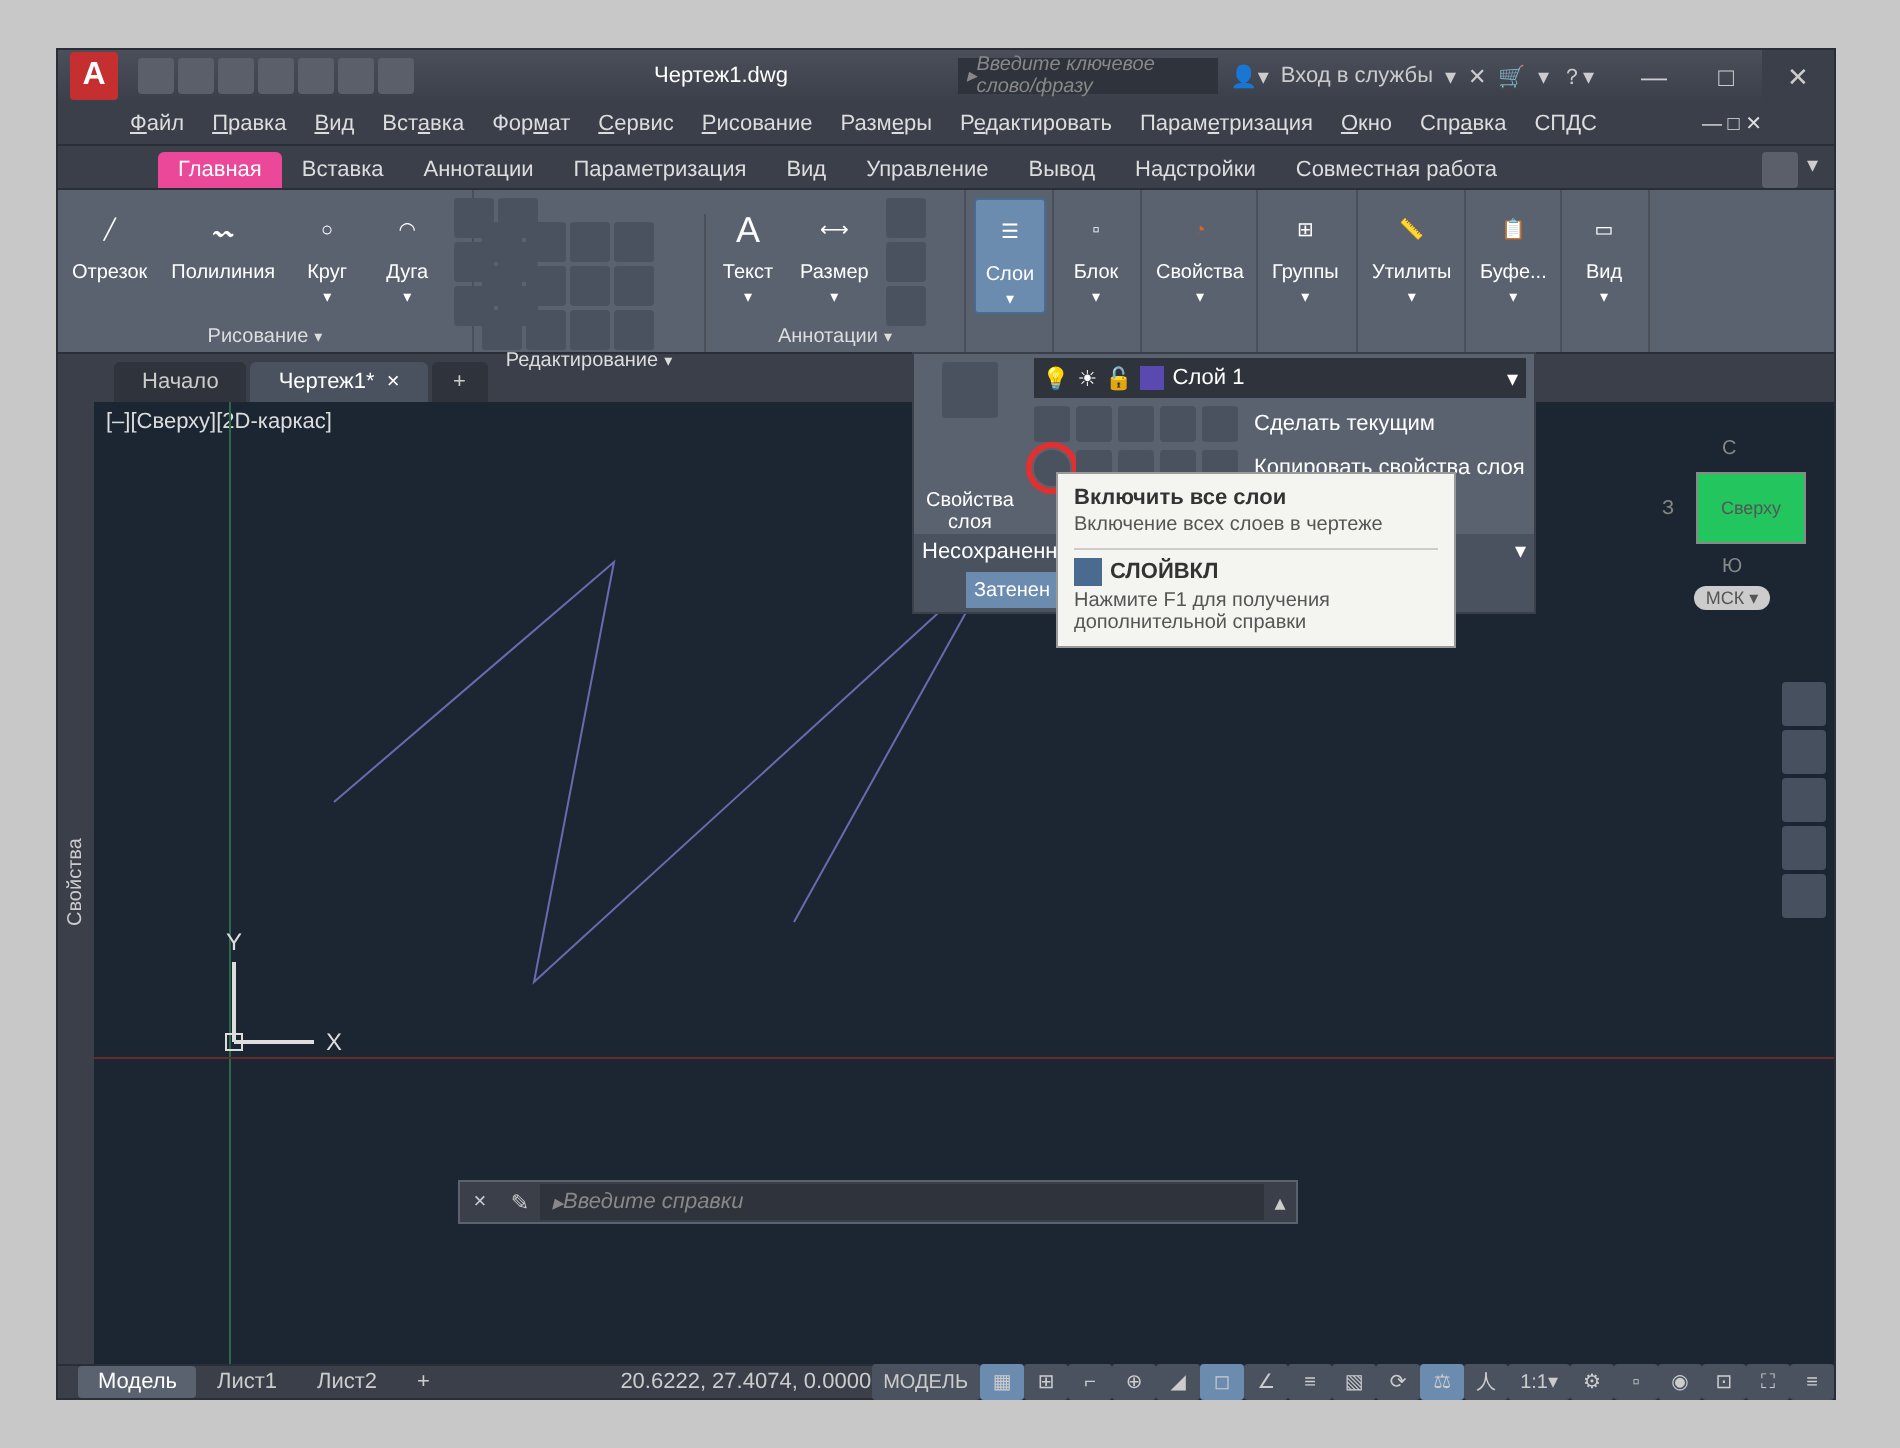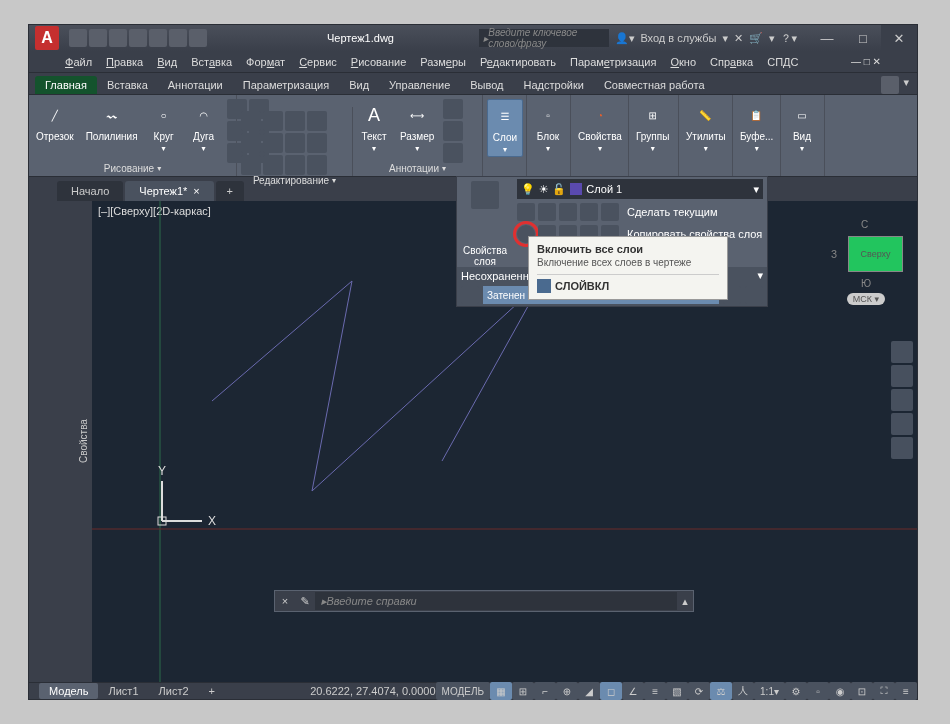--- a/index.html
+++ b/index.html
@@ -13,35 +13,35 @@
 .search-box { margin-left: auto; width: 130px; height: 18px; background: #2e333c; color: #888; font-size: 10px; font-style: italic; padding: 0 4px; display: flex; align-items: center; }
 .titlebar-right { display: flex; align-items: center; gap: 6px; margin-left: 6px; color: #ccc; font-size: 11px; }
 .win-controls { display: flex; margin-left: 12px; }
 .win-btn { width: 36px; height: 26px; display: flex; align-items: center; justify-content: center; color: #ccc; font-size: 13px; }
 .win-btn.close { background: #3a3f4a; }
 .menubar { height: 22px; background: #3a3f4a; border-bottom: 1px solid #2a2e36; display: flex; align-items: center; padding: 0 30px 0 30px; gap: 2px; font-size: 11px; color: #ddd; }
 .menubar span { padding: 2px 6px; cursor: pointer; }
 .menubar span u { text-decoration: underline; }
 .ribbon-tabs { height: 22px; background: #3a3f4a; display: flex; align-items: flex-end; padding-left: 6px; font-size: 11px; color: #ddd; border-bottom: 1px solid #2a2e36; }
 .ribbon-tab { padding: 3px 10px; cursor: pointer; }
-.ribbon-tab.active { background: #14532d; border-radius: 3px 3px 0 0; color: #fff; }
+.ribbon-tab.active { background: #ec4899; border-radius: 3px 3px 0 0; color: #fff; margin-left: 44px; }
 .ribbon-icon-right { margin-left: auto; margin-right: 8px; display: flex; gap: 4px; }
 .ribbon { height: 82px; background: #5a6270; display: flex; border-bottom: 1px solid #2a2e36; }
 .panel { border-right: 1px solid #4a4f5a; display: flex; flex-direction: column; padding: 2px 4px; position: relative; }
 .panel-body { flex: 1; display: flex; align-items: flex-start; gap: 6px; padding-top: 2px; }
 .panel-title { height: 16px; font-size: 10px; color: #ddd; text-align: center; display: flex; align-items: center; justify-content: center; gap: 3px; }
 .big-btn { display: flex; flex-direction: column; align-items: center; gap: 2px; color: #fff; font-size: 10px; cursor: pointer; padding: 2px 3px; }
 .big-btn .icon { width: 28px; height: 28px; display: flex; align-items: center; justify-content: center; }
 .big-btn.highlighted { background: #6b8baf; border: 1px solid #4a6a8f; border-radius: 2px; }
 .small-grid { display: grid; grid-template-columns: repeat(4, 20px); gap: 2px; }
 .small-btn { width: 20px; height: 20px; background: #4a525f; border-radius: 2px; }
 .filetabs { height: 24px; background: #3a3f4a; display: flex; align-items: flex-end; padding-left: 28px; font-size: 11px; color: #ccc; }
 .filetab { padding: 4px 14px; background: #2e333c; margin-right: 2px; border-radius: 3px 3px 0 0; display: flex; align-items: center; gap: 6px; }
 .filetab.active { background: #4a525f; color: #fff; }
-.canvas-area { flex: 1; position: relative; background: #1c2633; overflow: hidden; margin-left: 45px; }
+.canvas-area { flex: 1; position: relative; background: #1c2633; overflow: hidden; }
 .side-label { position: absolute; left: 0; top: 0; bottom: 0; width: 18px; background: #3a3f4a; color: #ccc; font-size: 10px; display: flex; align-items: center; justify-content: center; writing-mode: vertical-rl; transform: rotate(180deg); }
 .viewport-label { position: absolute; left: 24px; top: 4px; color: #ddd; font-size: 11px; }
 svg.drawing { position: absolute; left: 18px; top: 0; width: calc(100% - 18px); height: 100%; }
 .viewcube { position: absolute; right: 16px; top: 18px; width: 70px; height: 100px; display: flex; flex-direction: column; align-items: center; color: #888; font-size: 10px; }
 .viewcube .cube { width: 55px; height: 36px; background: #22c55e; border: 1px solid #888; display: flex; align-items: center; justify-content: center; font-size: 9px; color: #555; }
 .nav-bar { position: absolute; right: 4px; top: 140px; width: 22px; display: flex; flex-direction: column; gap: 2px; }
 .nav-btn { width: 22px; height: 22px; background: rgba(90,98,112,0.7); border-radius: 2px; }
 .cmdline { position: absolute; bottom: 70px; left: 200px; width: 420px; height: 22px; background: #3a3f4a; display: flex; align-items: center; font-size: 11px; border: 1px solid #5a6270; }
 .cmdline .cmd-x { width: 20px; text-align: center; color: #ccc; }
 .cmdline .cmd-gear { width: 20px; text-align: center; color: #ccc; }
@@ -419,13 +419,14 @@
 </div>
 
 <div class="tooltip">
   <div class="tt-title">Включить все слои</div>
   <div class="tt-desc">Включение всех слоев в чертеже</div>
   <hr>
   <div class="tt-cmd">
       <div class="ico"></div>
       <span>СЛОЙВКЛ</span>
     </div>
+  <div class="tt-help">Нажмите F1 для получения дополнительной справки</div>
 </div>
 
 </body></html>

